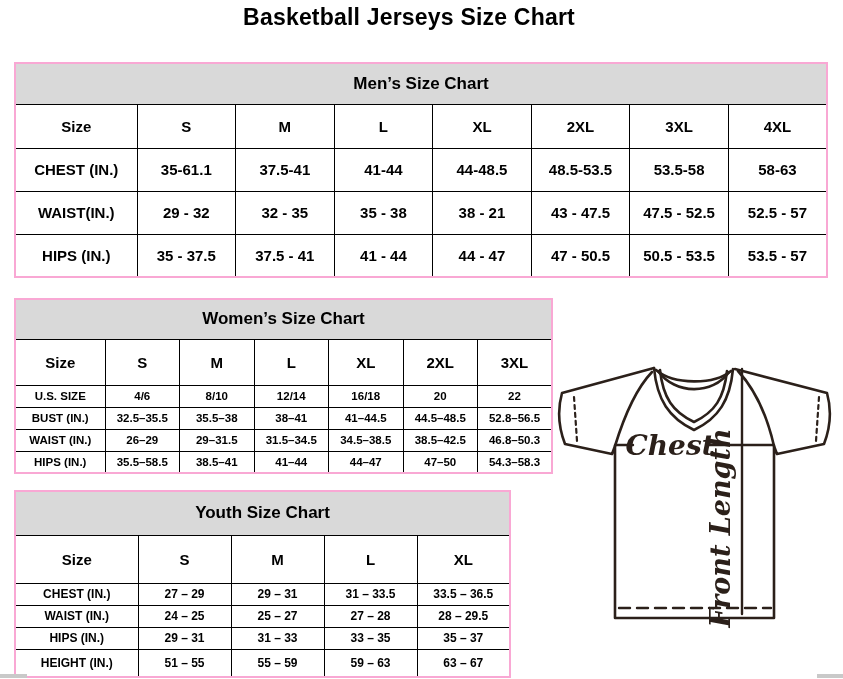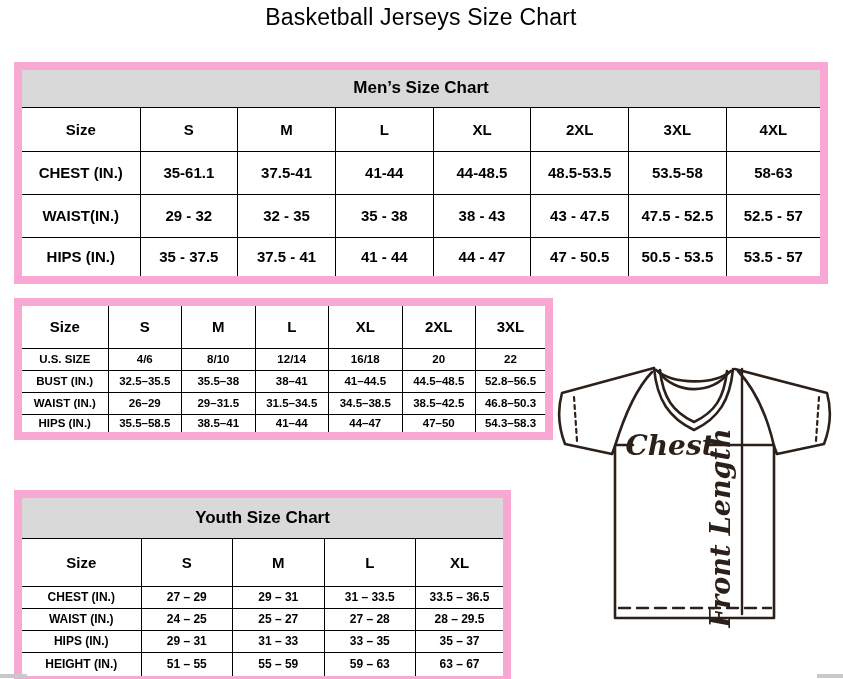--- a/index.html
+++ b/index.html
@@ -1,26 +1,26 @@
 <!DOCTYPE html>
 <html><head>
 <meta charset="utf-8">
 <style>
   html,body{margin:0;padding:0;}
   body{
     width:843px;height:679px;position:relative;background:#ffffff;
     font-family:"Liberation Sans",sans-serif;color:#000;overflow:hidden;
   }
   .page-title{
-    position:absolute;top:4px;left:16px;width:810px;margin:0;
-    text-align:center;font-size:23px;font-weight:normal;letter-spacing:.2px;
+    position:absolute;top:4px;left:4px;width:810px;margin:0;
+    text-align:center;font-size:23px;font-weight:bold;letter-spacing:.2px;
   }
   .size-table{
     position:absolute;border-collapse:collapse;table-layout:fixed;
-    border:8px solid #f9a8d4;background:#fff;
+    border:2px solid #f9a8d4;background:#fff;
   }
   .size-table td{
     border:1px solid #000;text-align:center;vertical-align:middle;
     font-weight:bold;padding:0;overflow:hidden;
   }
   .chart-title-row td{background:#d9d9d9;font-size:17px;}
   .mens{left:14px;top:62px;width:814px;}
   .mens .col-head td,.mens .data-row td{font-size:15px;}
   .womens{left:14px;top:298px;width:539px;}
   .womens .col-head td{font-size:15px;}
@@ -75,21 +75,21 @@
       <td>44-48.5</td>
       <td>48.5-53.5</td>
       <td>53.5-58</td>
       <td>58-63</td>
     </tr>
     <tr class="data-row" style="height:43px">
       <td class="row-label">WAIST(IN.)</td>
       <td>29 - 32</td>
       <td>32 - 35</td>
       <td>35 - 38</td>
-      <td>38 - 43</td>
+      <td>38 - 21</td>
       <td>43 - 47.5</td>
       <td>47.5 - 52.5</td>
       <td>52.5 - 57</td>
     </tr>
     <tr class="data-row" style="height:43px">
       <td class="row-label">HIPS (IN.)</td>
       <td>35 - 37.5</td>
       <td>37.5 - 41</td>
       <td>41 - 44</td>
       <td>44 - 47</td>
@@ -104,20 +104,23 @@
   <colgroup>
       <col style="width:90px">
       <col>
       <col>
       <col>
       <col>
       <col>
       <col>
     </colgroup>
   <tbody>
+    <tr class="chart-title-row" style="height:40px">
+      <td colspan="7">Women’s Size Chart</td>
+    </tr>
     <tr class="col-head" style="height:46px">
       <td>Size</td>
       <td>S</td>
       <td>M</td>
       <td>L</td>
       <td>XL</td>
       <td>2XL</td>
       <td>3XL</td>
     </tr>
     <tr class="data-row" style="height:22px">

